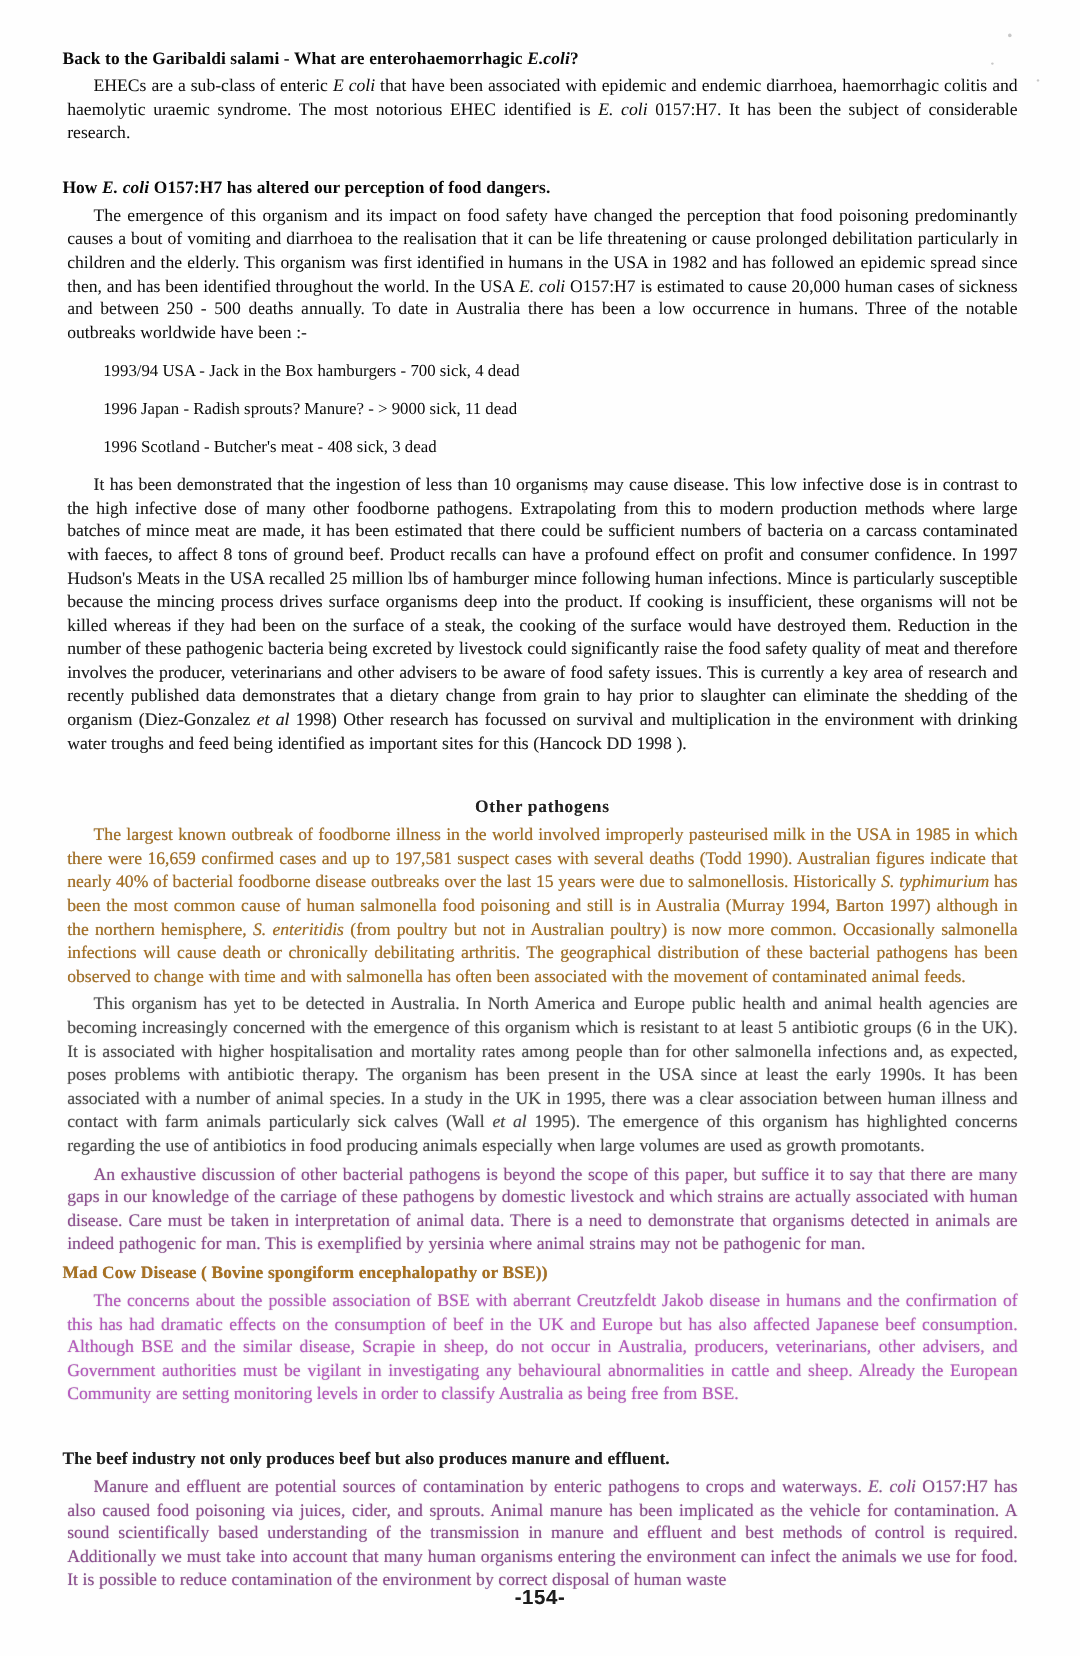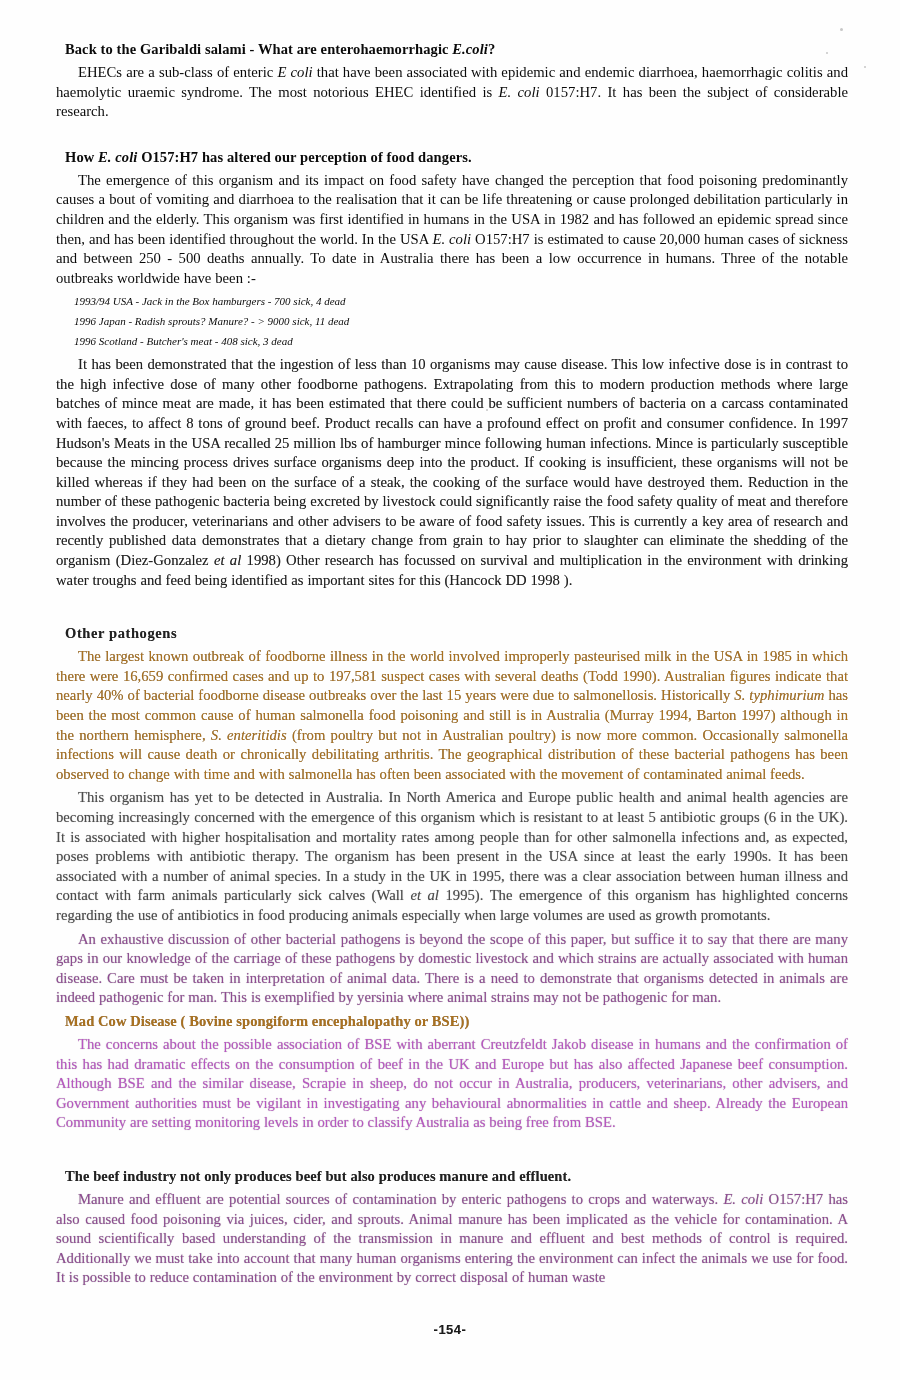--- a/index.html
+++ b/index.html
@@ -22,40 +22,39 @@
     left: 52px;
     top: 40px;
     width: 800px;
   }
 
   
   .h-sub {
     font-weight: bold;
     font-size: 14.5px;
     line-height: 19px;
-    margin: 0 0 2px 13px;
+    margin: 0 0 2px 0;
     letter-spacing: .1px;
   }
-  .h-sub.tight { letter-spacing: .6px; }
+  .h-sub.tight { letter-spacing: .6px; text-align: center; }
 
   p.para {
     margin: 4px;
     font-size: 14.7px;
     line-height: 19.6px;
     text-align: justify;
     text-indent: 22px;
     word-spacing: .2px;
   }
 
   .listline {
-    margin: 0;
-    font-size: 11px;
+    margin: 12px;
+    font-size: 14px;
     line-height: 19.6px;
     padding-left: 22px;
-    font-style: italic;
   }
   .gap-lg { height: 22px; }
   .gap-xl { height: 30px; }
 
   i.sp { font-style: italic; }
 
   
   .tier0 { color: #0a0a0a; }
   .tier1 {
     color: #171717;
@@ -88,21 +87,21 @@
   }
 
   .pagenum {
     position: absolute;
     left: 0;
     right: 0;
     top: 1322px;
     text-align: center;
     font-family: "Liberation Sans", "DejaVu Sans", sans-serif;
     font-weight: bold;
-    font-size: 13px;
+    font-size: 17px;
     letter-spacing: .5px;
     color: #1c1c1c;
     text-shadow: 0 0 .5px rgba(0,0,0,.4);
   }
 
   
   .speck {
     position: absolute;
     background: #9a9a9a;
     border-radius: 50%;

